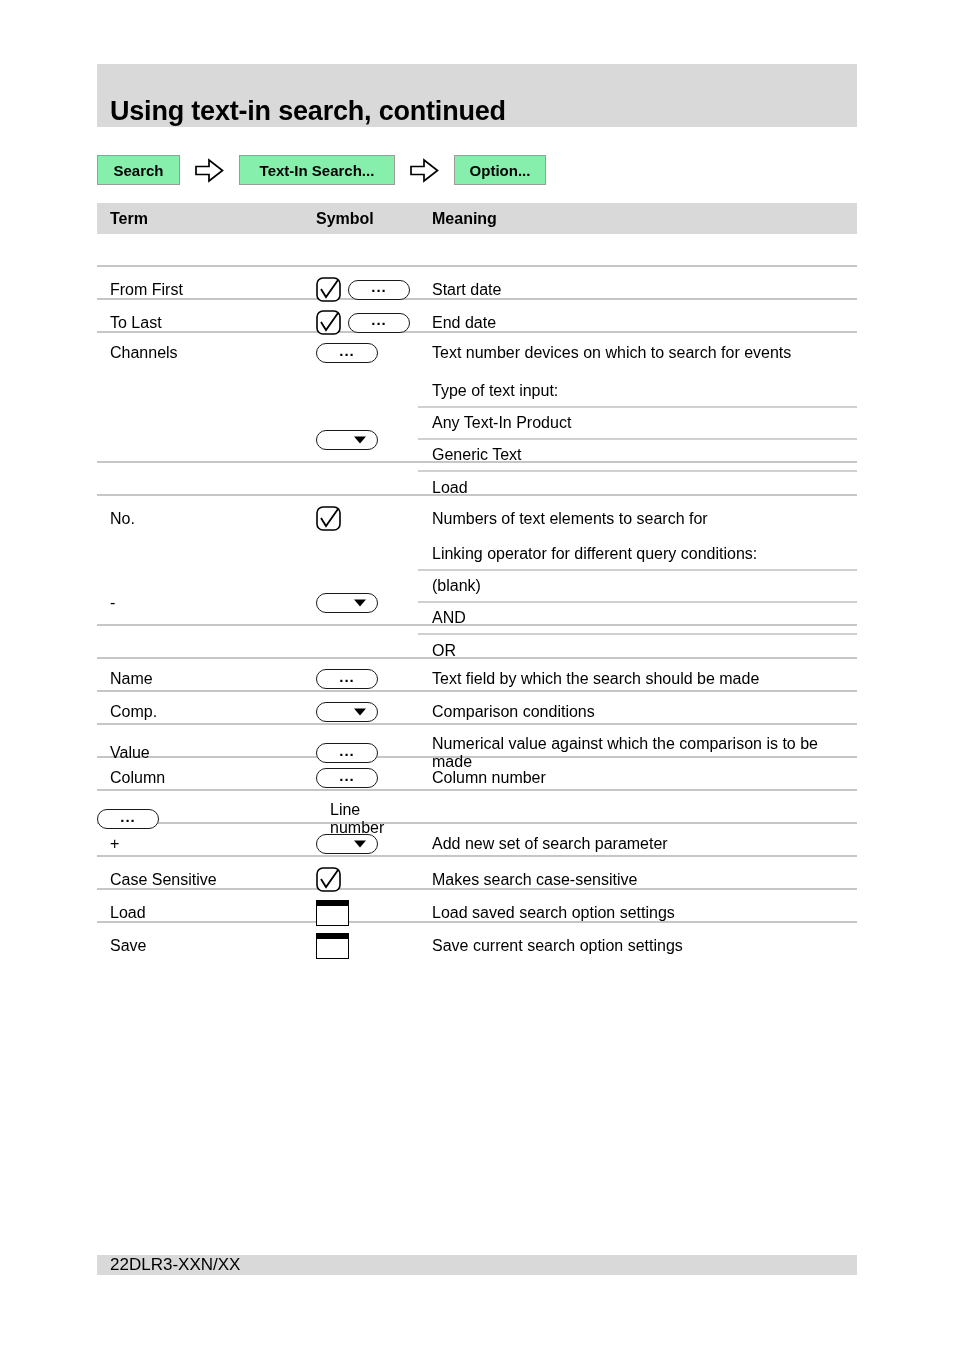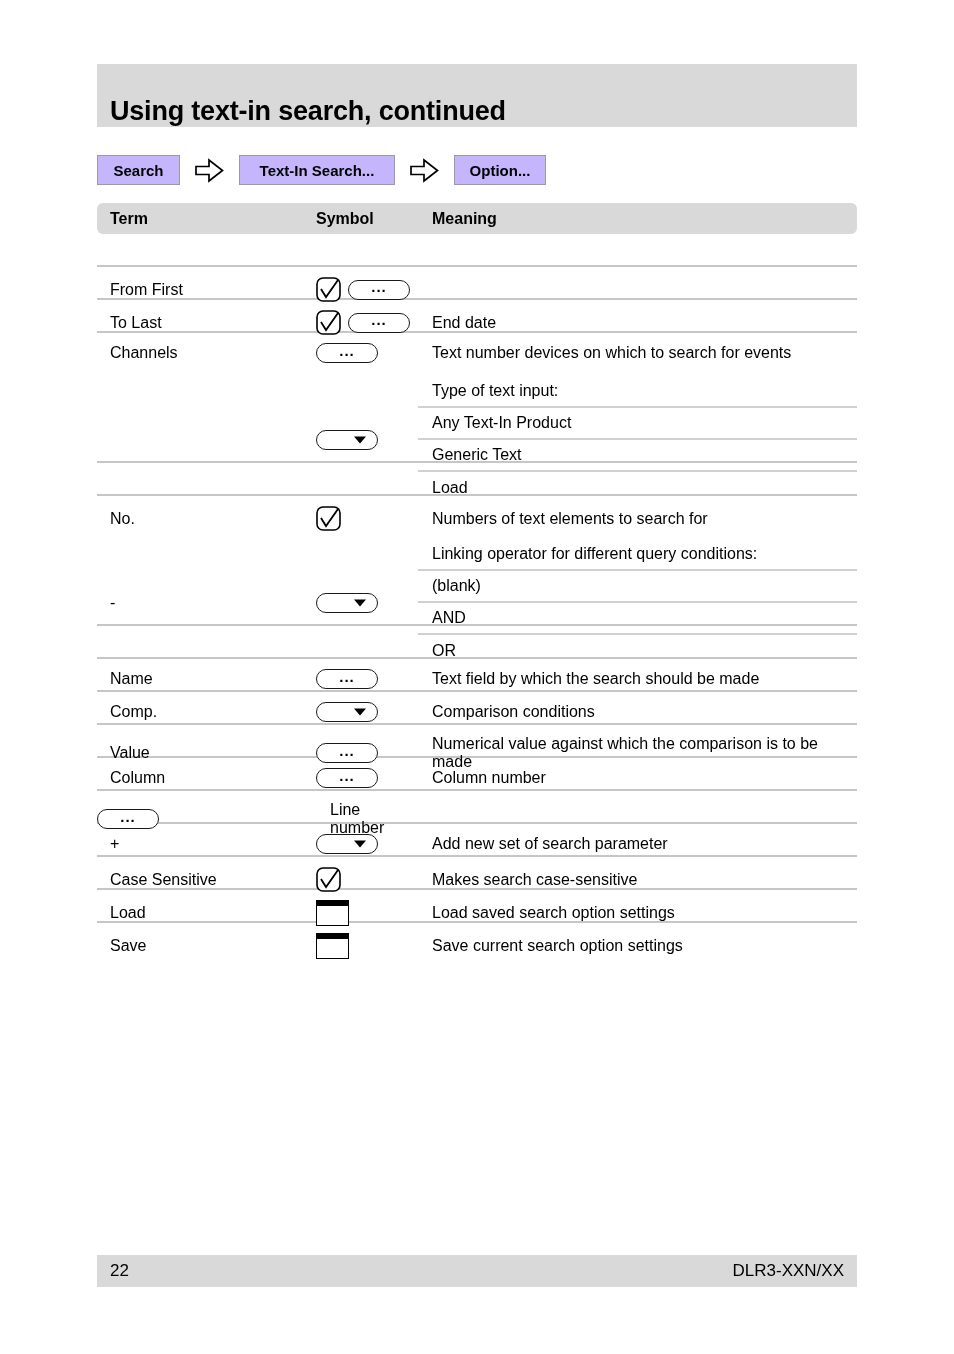--- a/index.html
+++ b/index.html
@@ -6,31 +6,31 @@
   .page{position:relative;width:954px;height:1354px;background:#ffffff;
         font-family:"Liberation Sans","DejaVu Sans",sans-serif;color:#000;overflow:hidden;}
 
   
   .title-bar{position:absolute;left:97px;top:64px;width:760px;height:63px;
              background:var(--bar,#d9d9d9);display:flex;align-items:flex-end;}
   .title-bar h1{font-size:27px;font-weight:bold;margin:0 0 0 13px;letter-spacing:-0.2px;}
 
   
   .breadcrumb{position:absolute;left:97px;top:155px;height:30px;display:flex;align-items:center;}
-  .bc-box{height:30px;border:1px solid #9b9b9b;background:#c4b5fd;display:flex;align-items:center;
+  .bc-box{height:30px;border:1px solid #9b9b9b;background:#86efac;display:flex;align-items:center;
           justify-content:center;font-weight:bold;font-size:15px;box-sizing:border-box;padding:0 10px;}
   .bc-box.i0{min-width:83px}
   .bc-box.i1{min-width:156px}
   .bc-box.i2{min-width:92px}
   .bc-arrow{margin:0 14px;display:flex;align-items:center;}
 
   
   .table{position:absolute;left:97px;top:203px;width:760px;}
   .thead{height:31px;background:var(--bar,#d9d9d9);display:grid;
-         grid-template-columns:219px 102px 439px;align-items:center;font-weight:bold;font-size:16px;border-radius:6px;}
+         grid-template-columns:219px 102px 439px;align-items:center;font-weight:bold;font-size:16px;}
   .thead .h-term{padding-left:13px}
   .thead .h-meaning{padding-left:14px}
   .row{display:grid;grid-template-columns:219px 102px 439px;
        border-bottom:2px solid var(--div,#c6c6c6);height:31px;}
   .row.group{height:128px;}
   .cell{display:flex;align-items:center;font-size:16px;margin-top:43px;}
   .cell.term{padding-left:13px}
   .cell.symbol{gap:7px}
   .cell.meaning{padding-left:14px}
   .row.group .cell.meaning{flex-direction:column;align-items:stretch;justify-content:space-between;padding-left:0;}
@@ -43,22 +43,22 @@
   .ellipsis-btn{width:62px;height:20px;border:1.4px solid #1a1a1a;border-radius:10px;background:#fff;
                 display:flex;align-items:center;justify-content:center;box-sizing:border-box;}
   .ellipsis-btn span{font-weight:bold;font-size:15px;line-height:1;transform:translateY(-3px);letter-spacing:1px;}
   .dropdown-btn{width:62px;height:20px;border:1.4px solid #1a1a1a;border-radius:10px;background:#fff;
                 position:relative;box-sizing:border-box;}
   .dropdown-btn .tri{position:absolute;right:11px;top:50%;transform:translateY(-50%);width:0;height:0;
                 border-left:6px solid transparent;border-right:6px solid transparent;border-top:7px solid #000;}
   .window-btn{width:33px;height:26px;box-sizing:border-box;border:1.6px solid #000;border-top:6px solid #000;background:#fff;}
 
   
-  .footer{position:absolute;left:97px;top:1255px;width:760px;height:32px;background:var(--bar,#d9d9d9);
-          display:flex;align-items:center;justify-content:space-between;font-size:17px;
+  .footer{position:absolute;left:97px;top:1255px;width:760px;height:20px;background:var(--bar,#d9d9d9);
+          display:flex;align-items:center;justify-content:flex-start;font-size:17px;
           padding:0 13px;box-sizing:border-box;}
 </style>
 </head>
 <body>
 
 <div class="page" style="--bar: #d9d9d9; --div: #c6c6c6; --subdiv: #d0d0d0;">
 
   <div class="title-bar">
     <h1>Using text-in search, continued</h1>
   </div>
@@ -98,20 +98,21 @@
             <span class="sym-checkbox">
               <svg width="25" height="25" viewBox="0 0 25 25">
                 <rect x="1" y="1" width="23" height="23" rx="6" fill="#fff" stroke="#000" stroke-width="1.6"></rect>
                 <path d="M5 12 L10 20 L22 3" fill="none" stroke="#000" stroke-width="1.8"></path>
               </svg>
             </span>
             <span class="ellipsis-btn">
               <span>...</span>
             </span>
           </div>
+          <div class="cell meaning">Start date</div>
         </div>
         <div class="row">
           <div class="cell term">To Last</div>
           <div class="cell symbol">
             <span class="sym-checkbox">
               <svg width="25" height="25" viewBox="0 0 25 25">
                 <rect x="1" y="1" width="23" height="23" rx="6" fill="#fff" stroke="#000" stroke-width="1.6"></rect>
                 <path d="M5 12 L10 20 L22 3" fill="none" stroke="#000" stroke-width="1.8"></path>
               </svg>
             </span>

